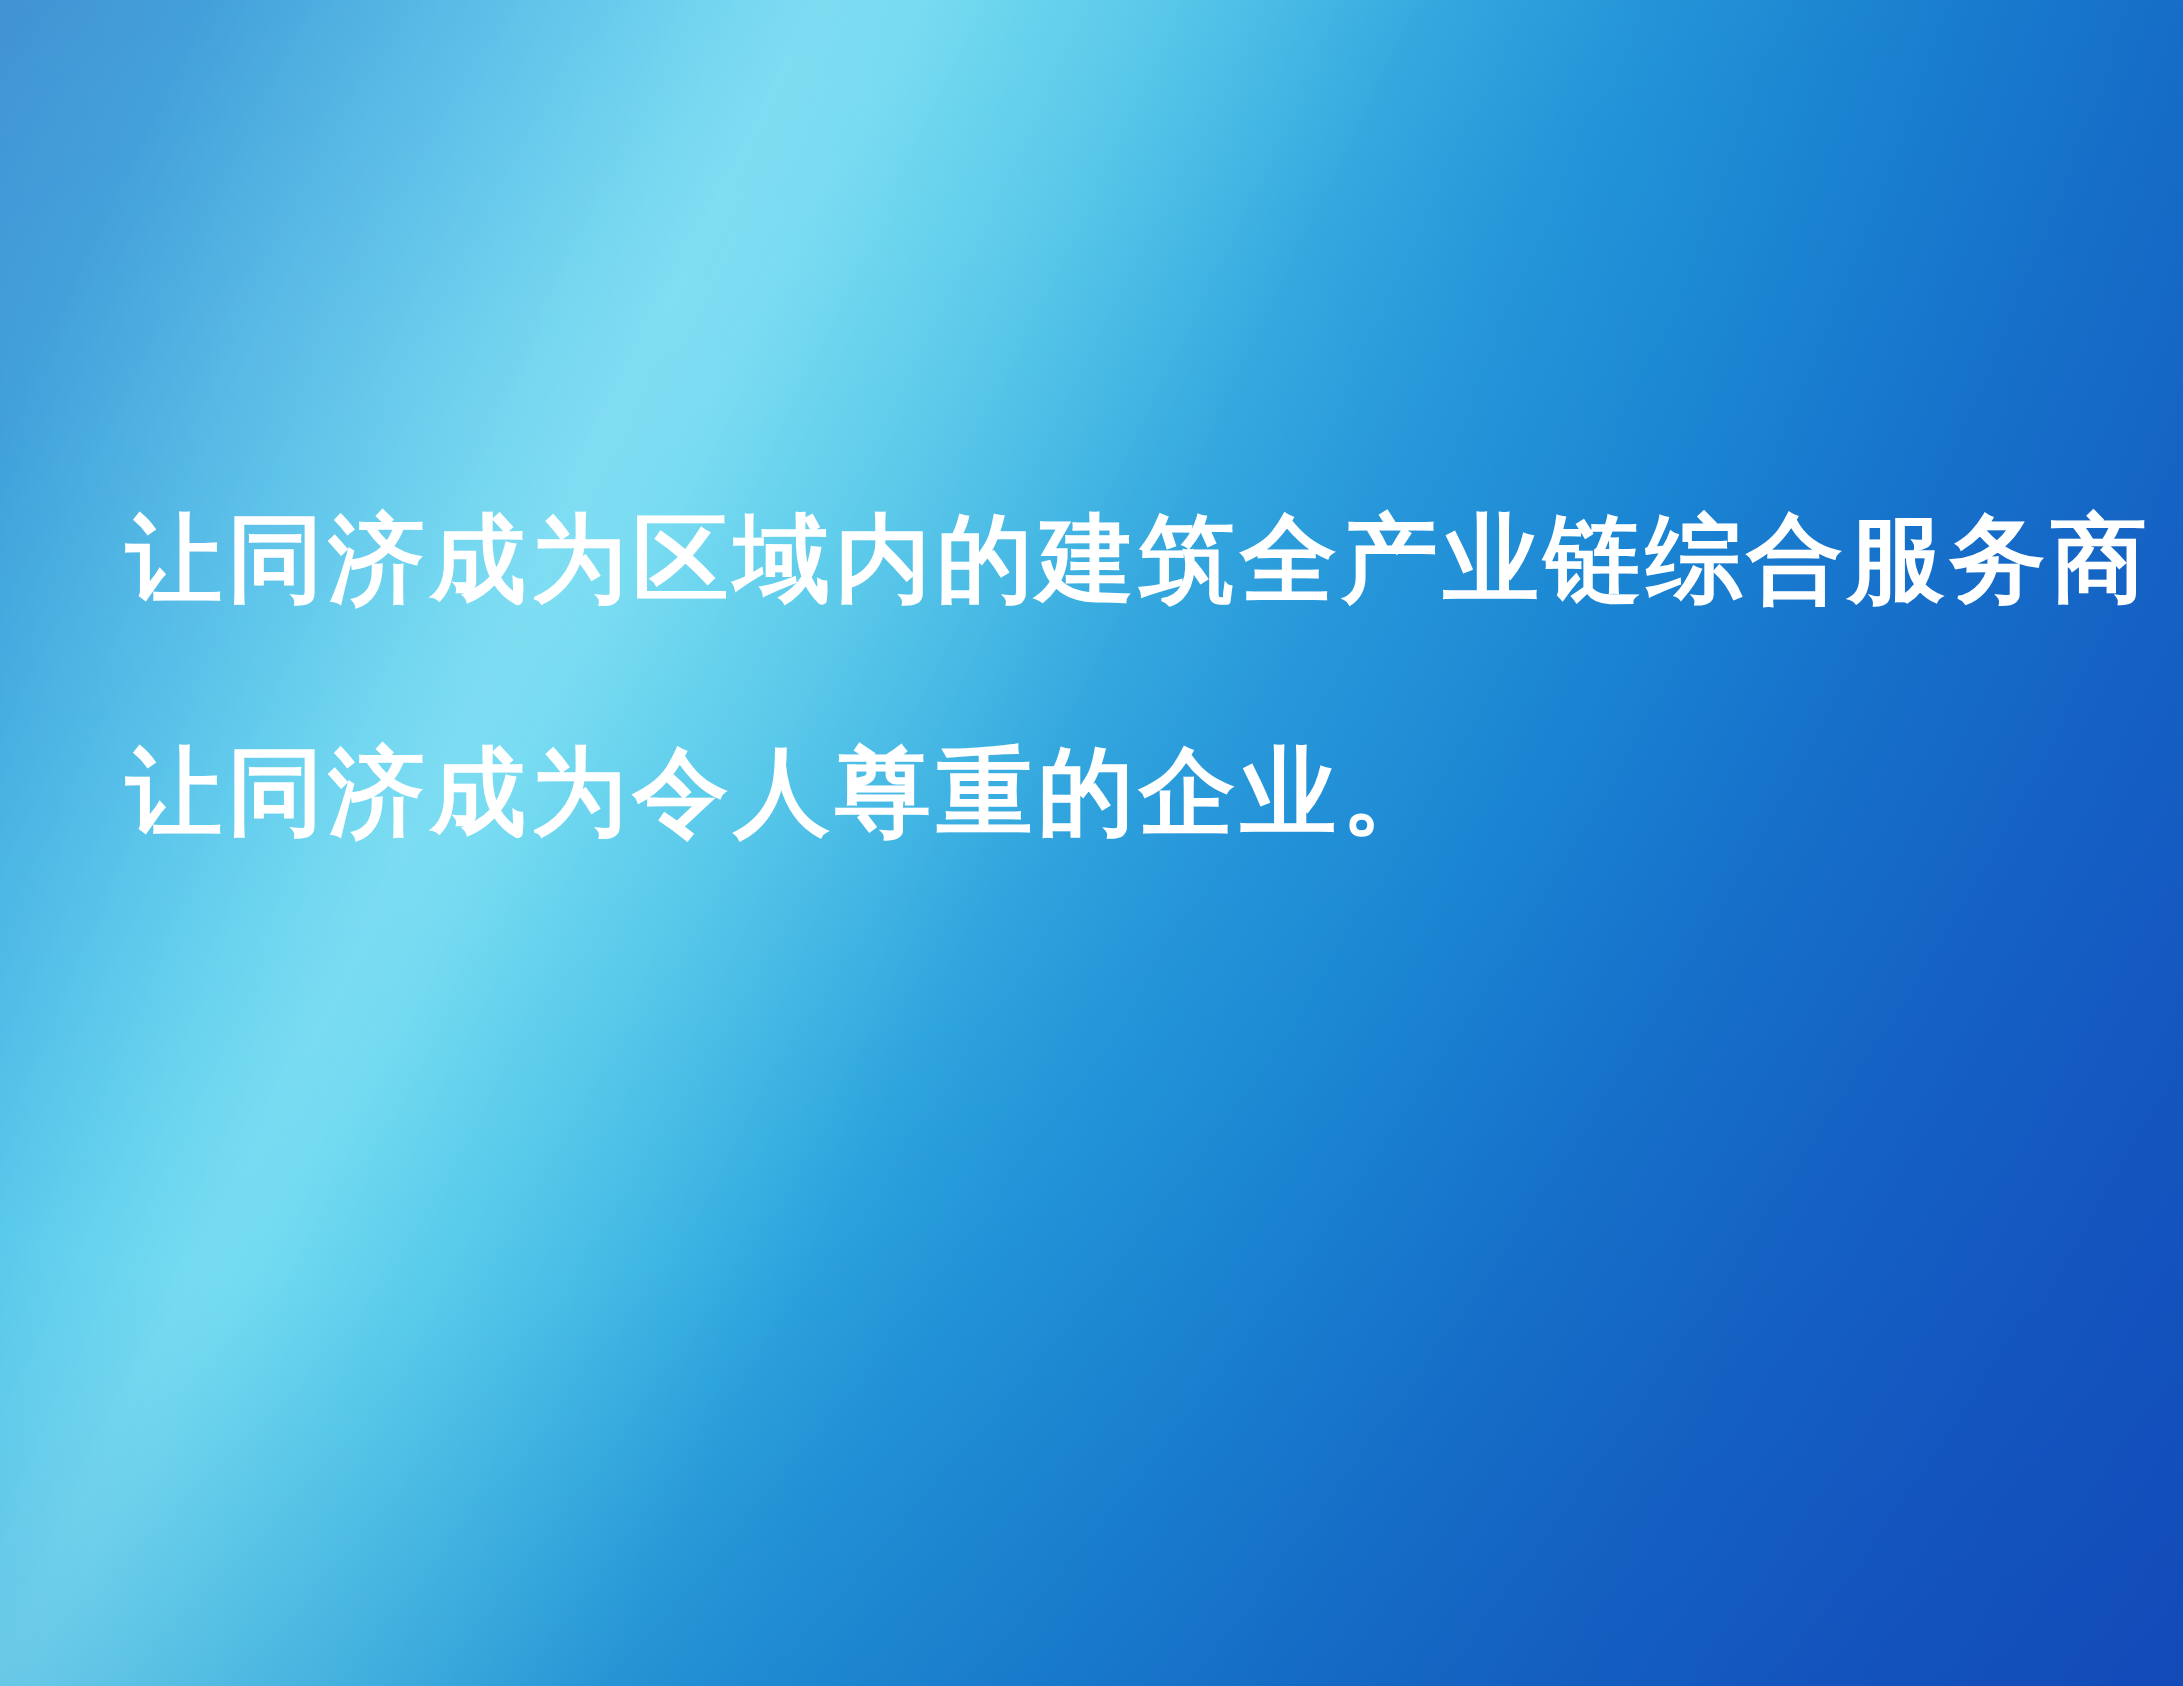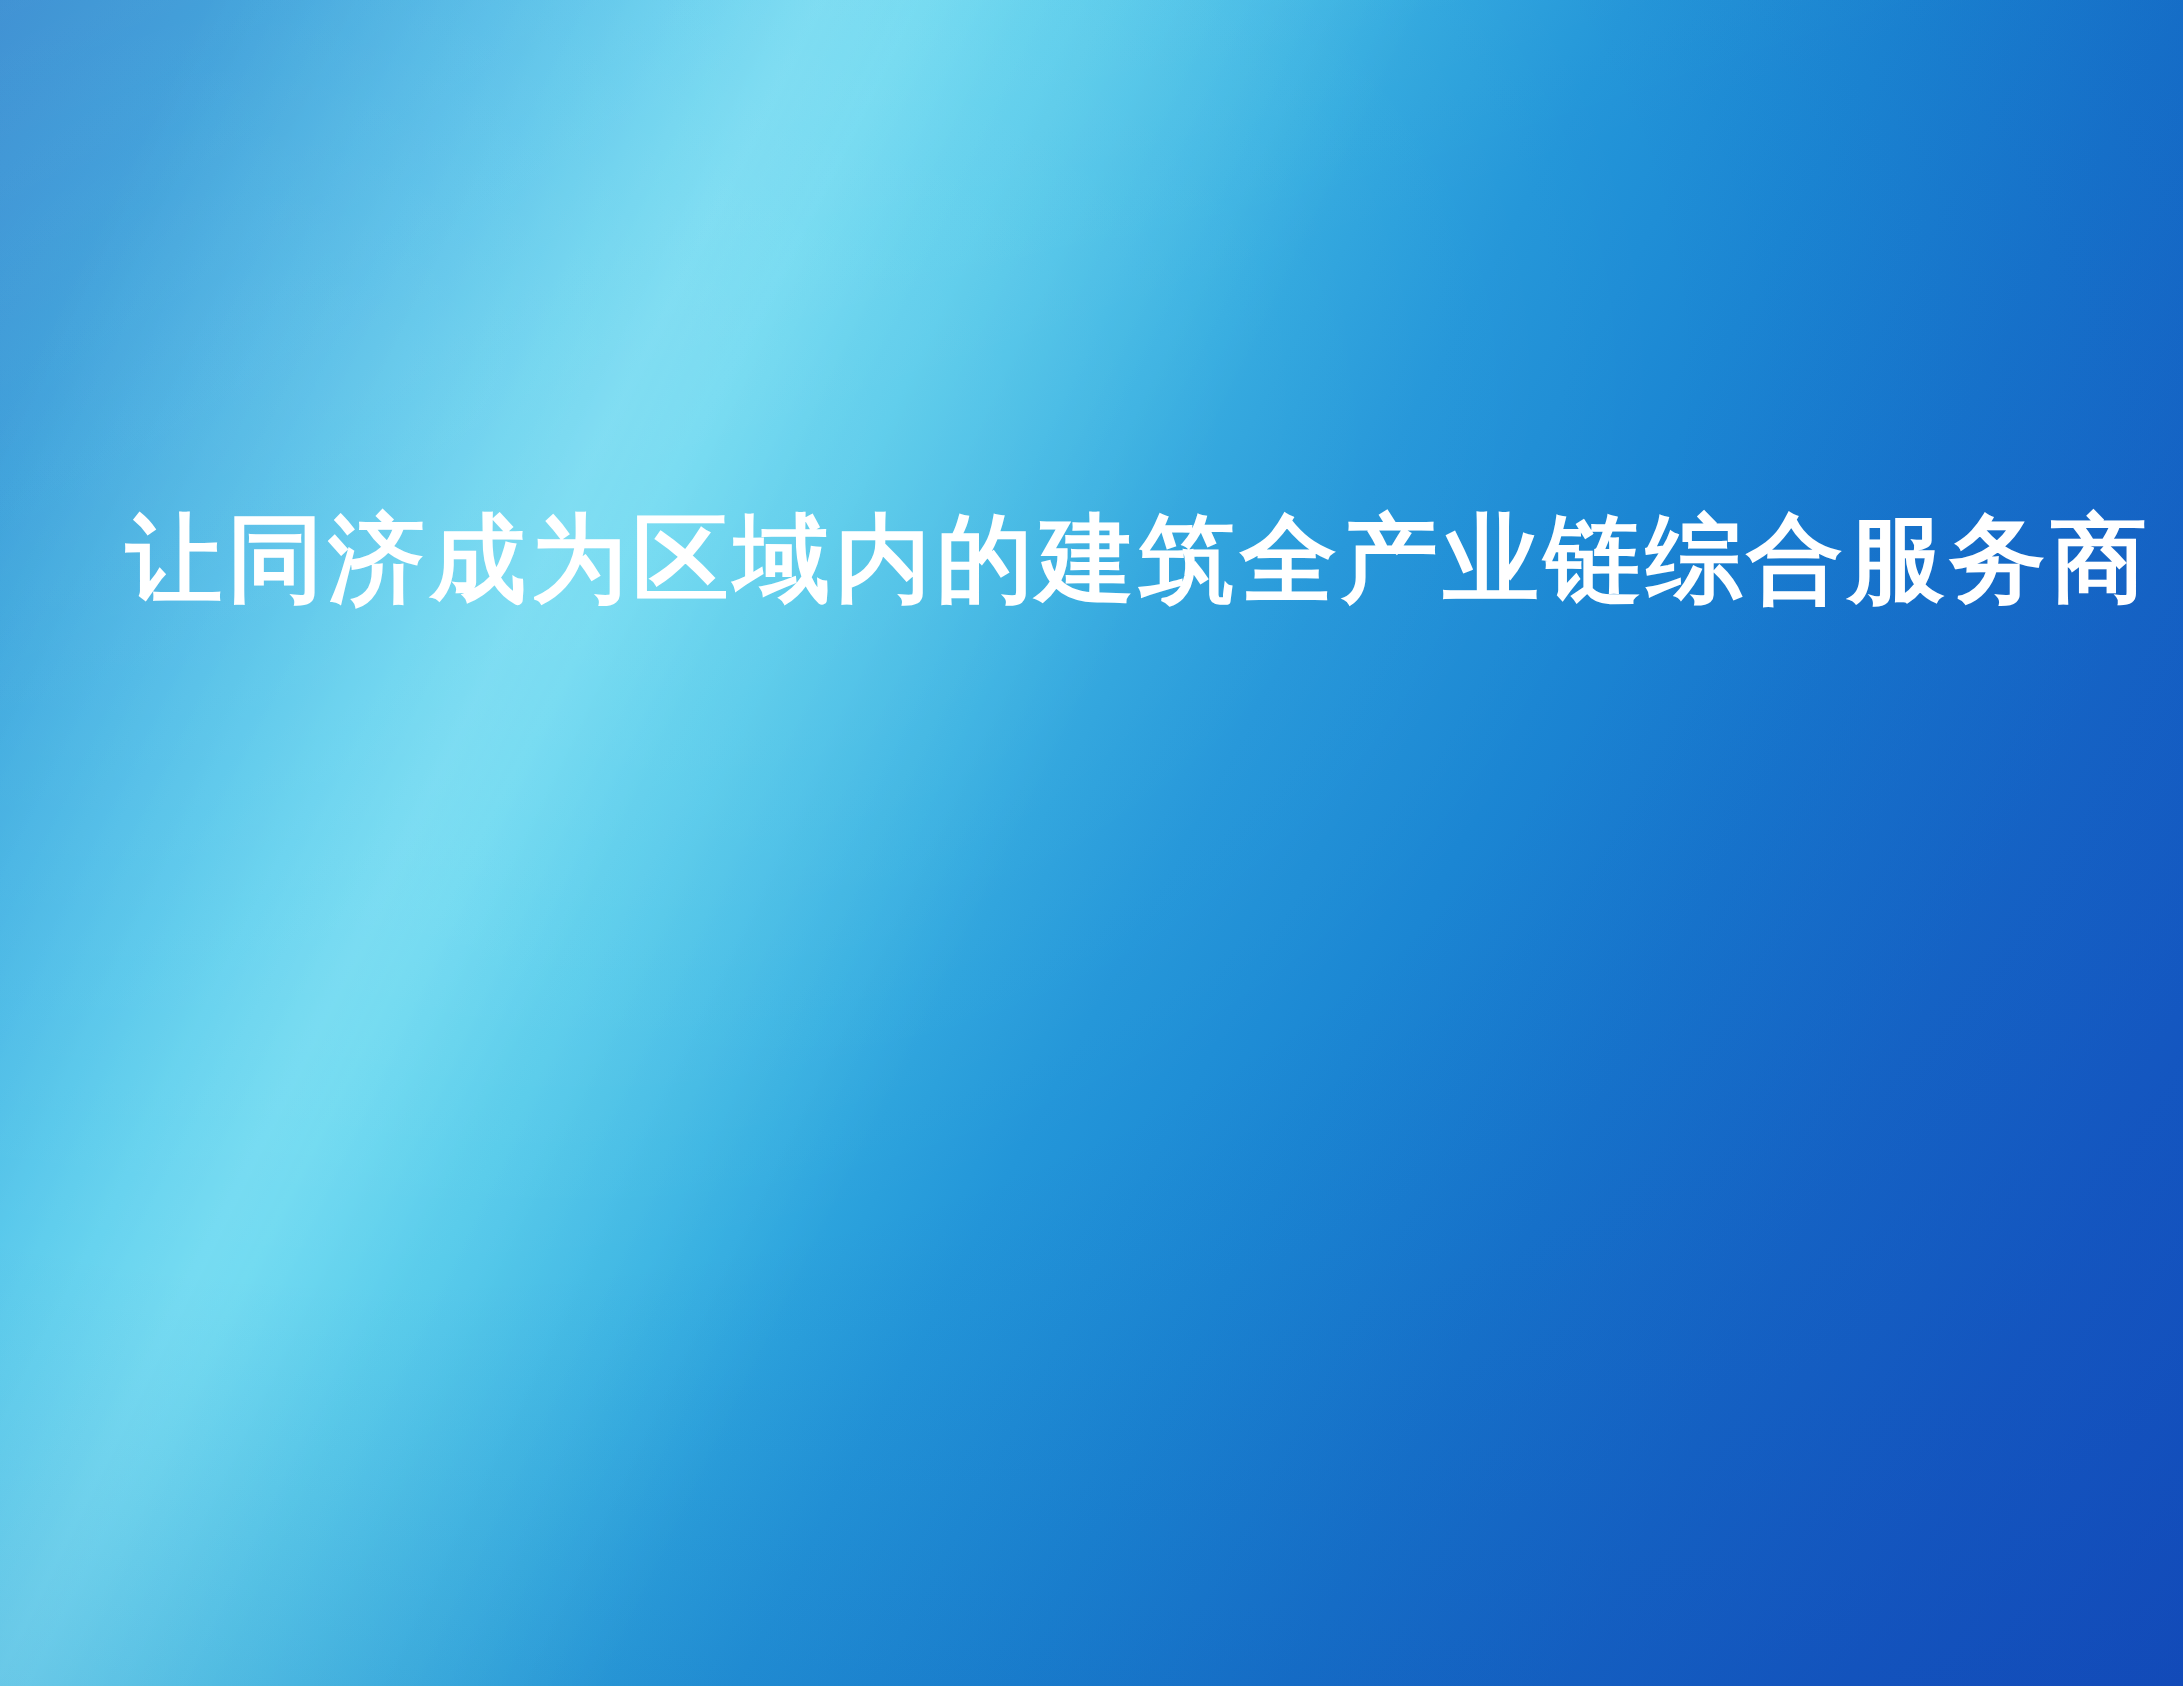--- a/index.html
+++ b/index.html
@@ -108,16 +108,17 @@
 
 <div id="slide">
 
   <div id="bg-base"></div>
   <div id="bg-streak"></div>
   <div id="bg-vignette"></div>
   <div id="bg-glow"></div>
 
   <div id="text-block">
     <div class="text-line">让同济成为区域内的建筑全产业链综合服务商；</div>
+    <div class="text-line">让同济成为令人尊重的企业。</div>
   </div>
 
 </div>
 
 
 </body></html>

